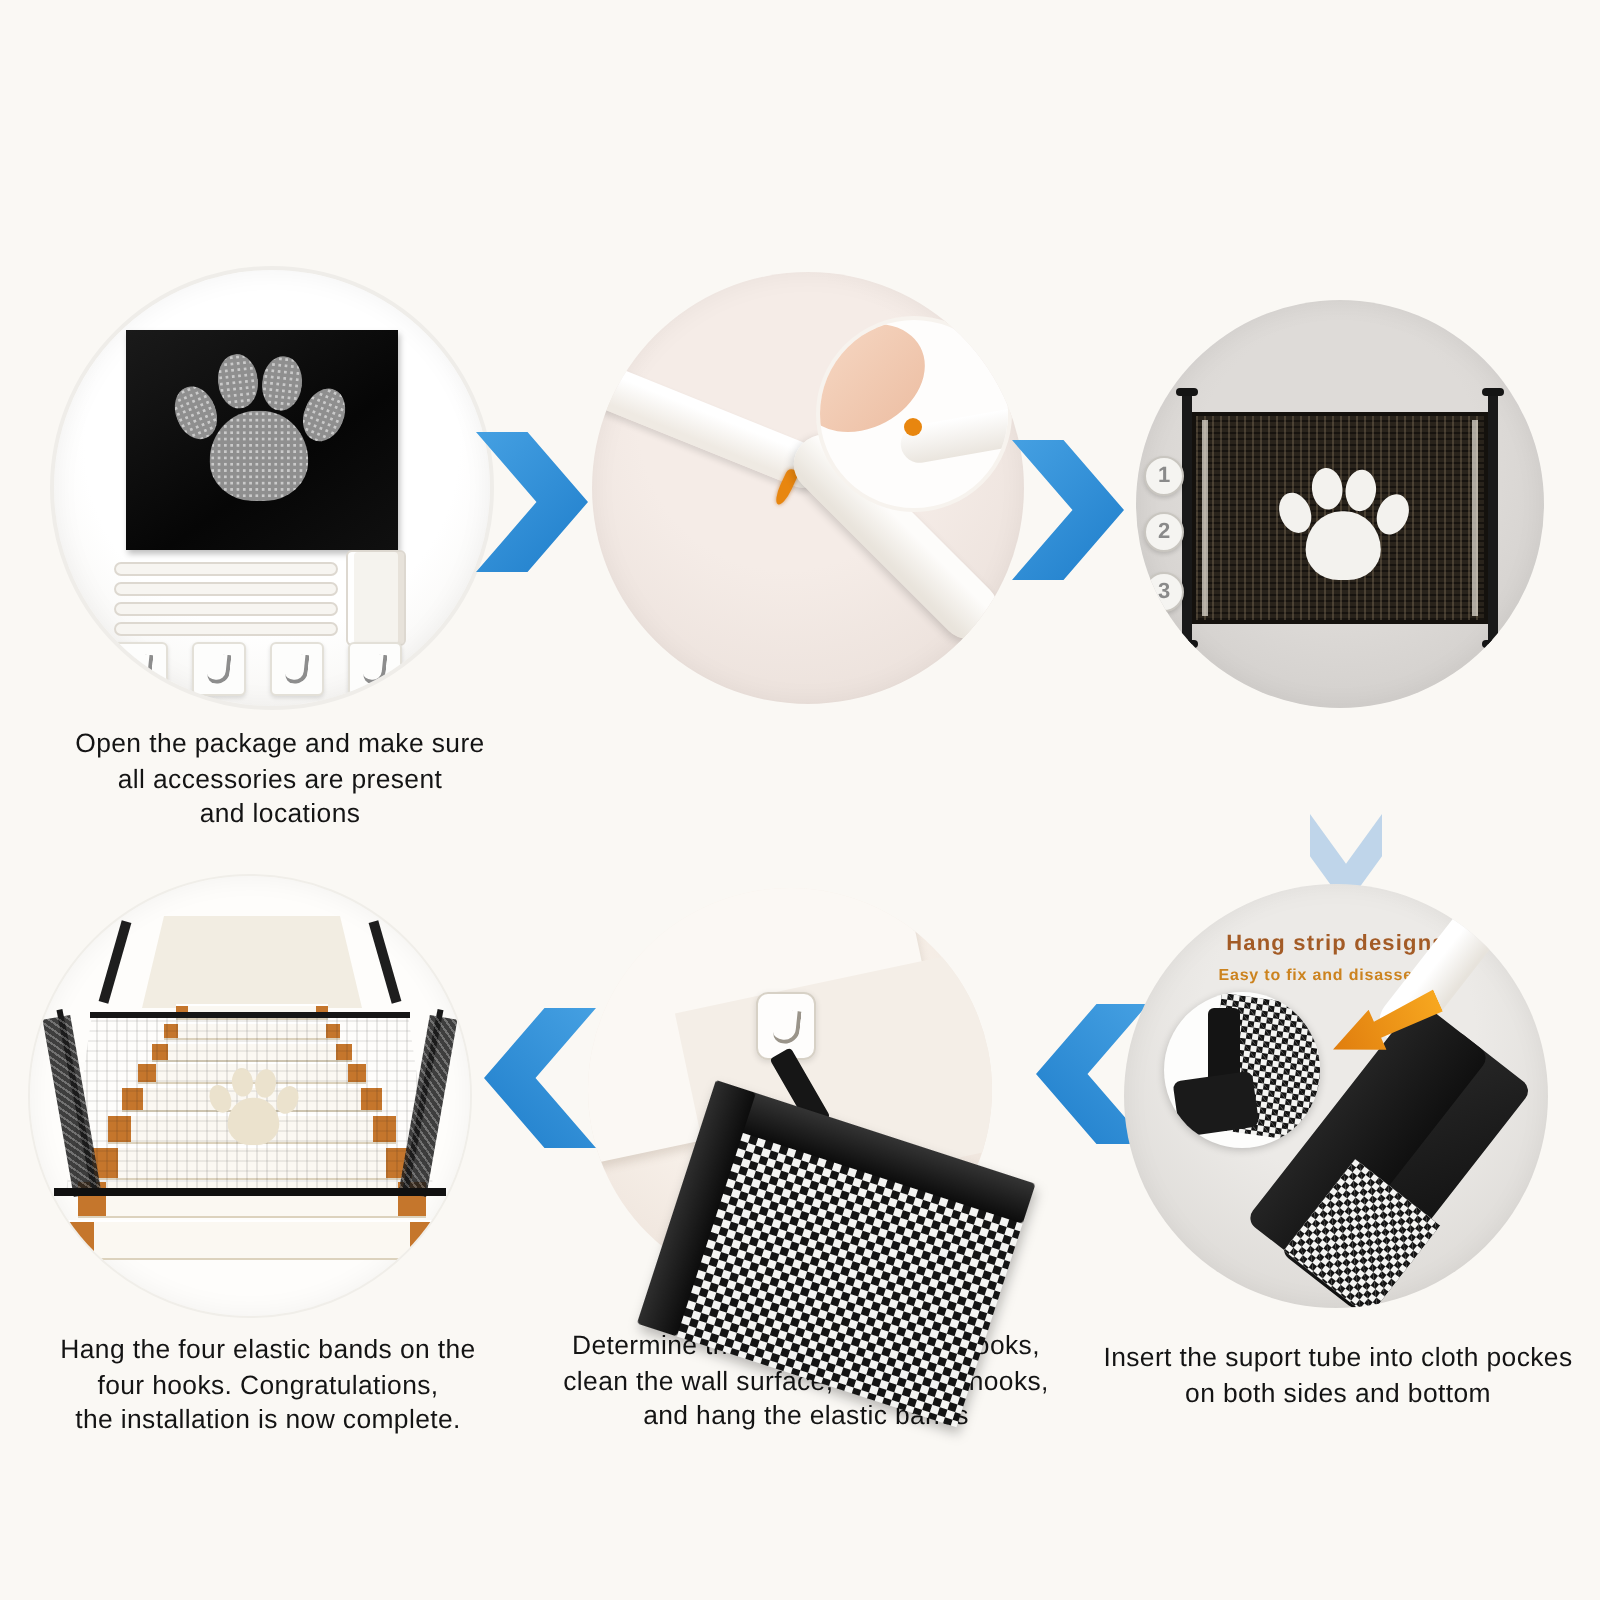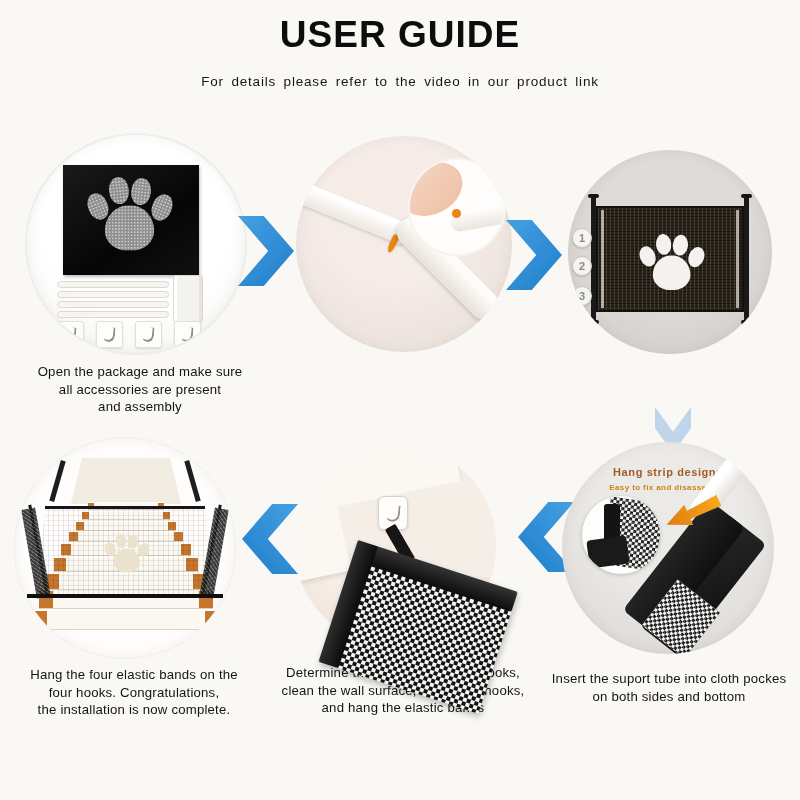--- a/index.html
+++ b/index.html
@@ -195,22 +195,20 @@
     background:linear-gradient(180deg,#242424,#101010); transform:rotate(-52deg); z-index:2; }
   .orange-arrow { position:absolute; left:102px; top:60px; width:58px; height:22px; z-index:4;
     background:linear-gradient(90deg,#e07d0e,#f7a71f); transform:rotate(-24deg);
     clip-path:polygon(0 50%, 42% 0, 42% 30%, 100% 18%, 100% 72%, 42% 70%, 42% 100%); }
 </style>
 </head>
 <body>
 
 <div class="canvas">
 
-  <div class="title">USER GUIDE</div>
-  <div class="subtitle">For details please refer to the video in our product link</div>
 
   <div class="circle c1">
     <div class="gate-folded">
       <div class="paw paw-dotted" style="left:25px;top:12px;transform:scale(1.05);">
         <i class="toe t1"></i>
           <i class="toe t2"></i>
           <i class="toe t3"></i>
           <i class="toe t4"></i>
           <i class="pad"></i>
       </div>
@@ -267,21 +265,21 @@
           <i class="pad"></i>
       </div>
     </div>
     <div class="num-chip n1">1</div>
     <div class="num-chip n2">2</div>
     <div class="num-chip n3">3</div>
   </div>
 
   <div class="caption cap1">Open the package and make sure
 all accessories are present
-and assembly</div>
+and locations</div>
   <div class="arrow-down"></div>
 
   <div class="circle b1">
     <div class="wall"></div>
     <div class="stairs">
       <div class="step"></div>
         <div class="step"></div>
         <div class="step"></div>
       <div class="step"></div>
         <div class="step"></div>

